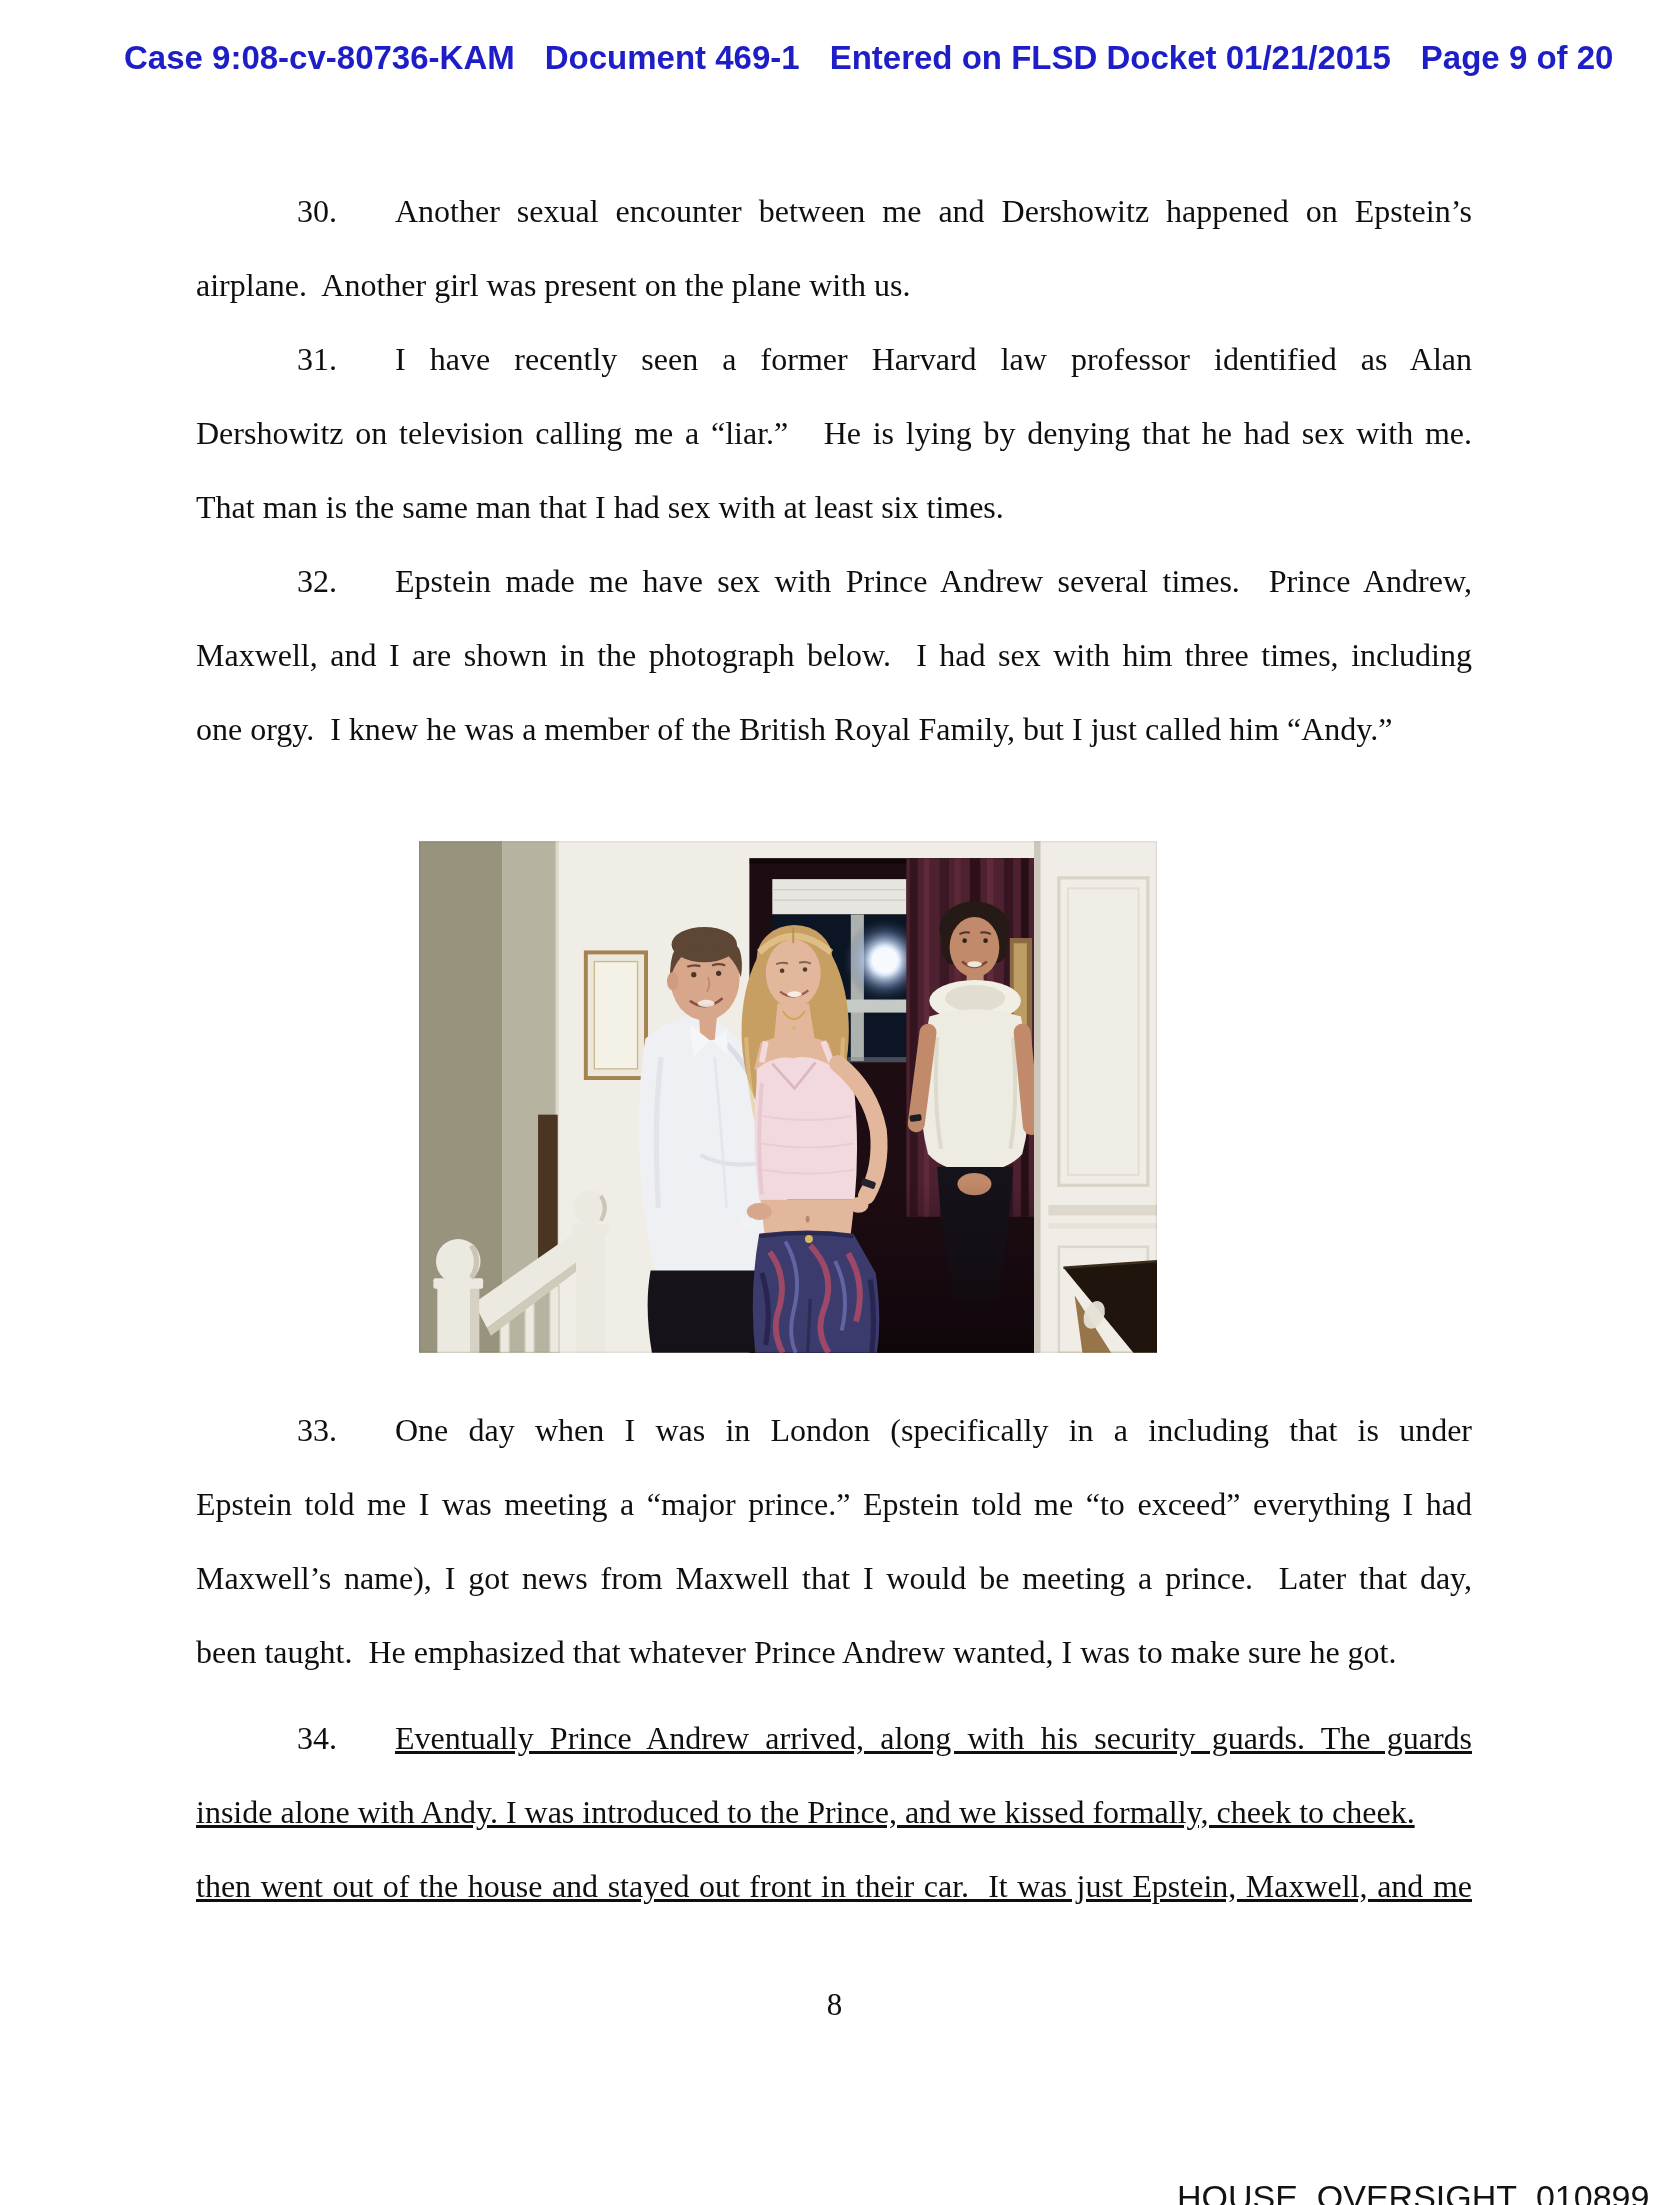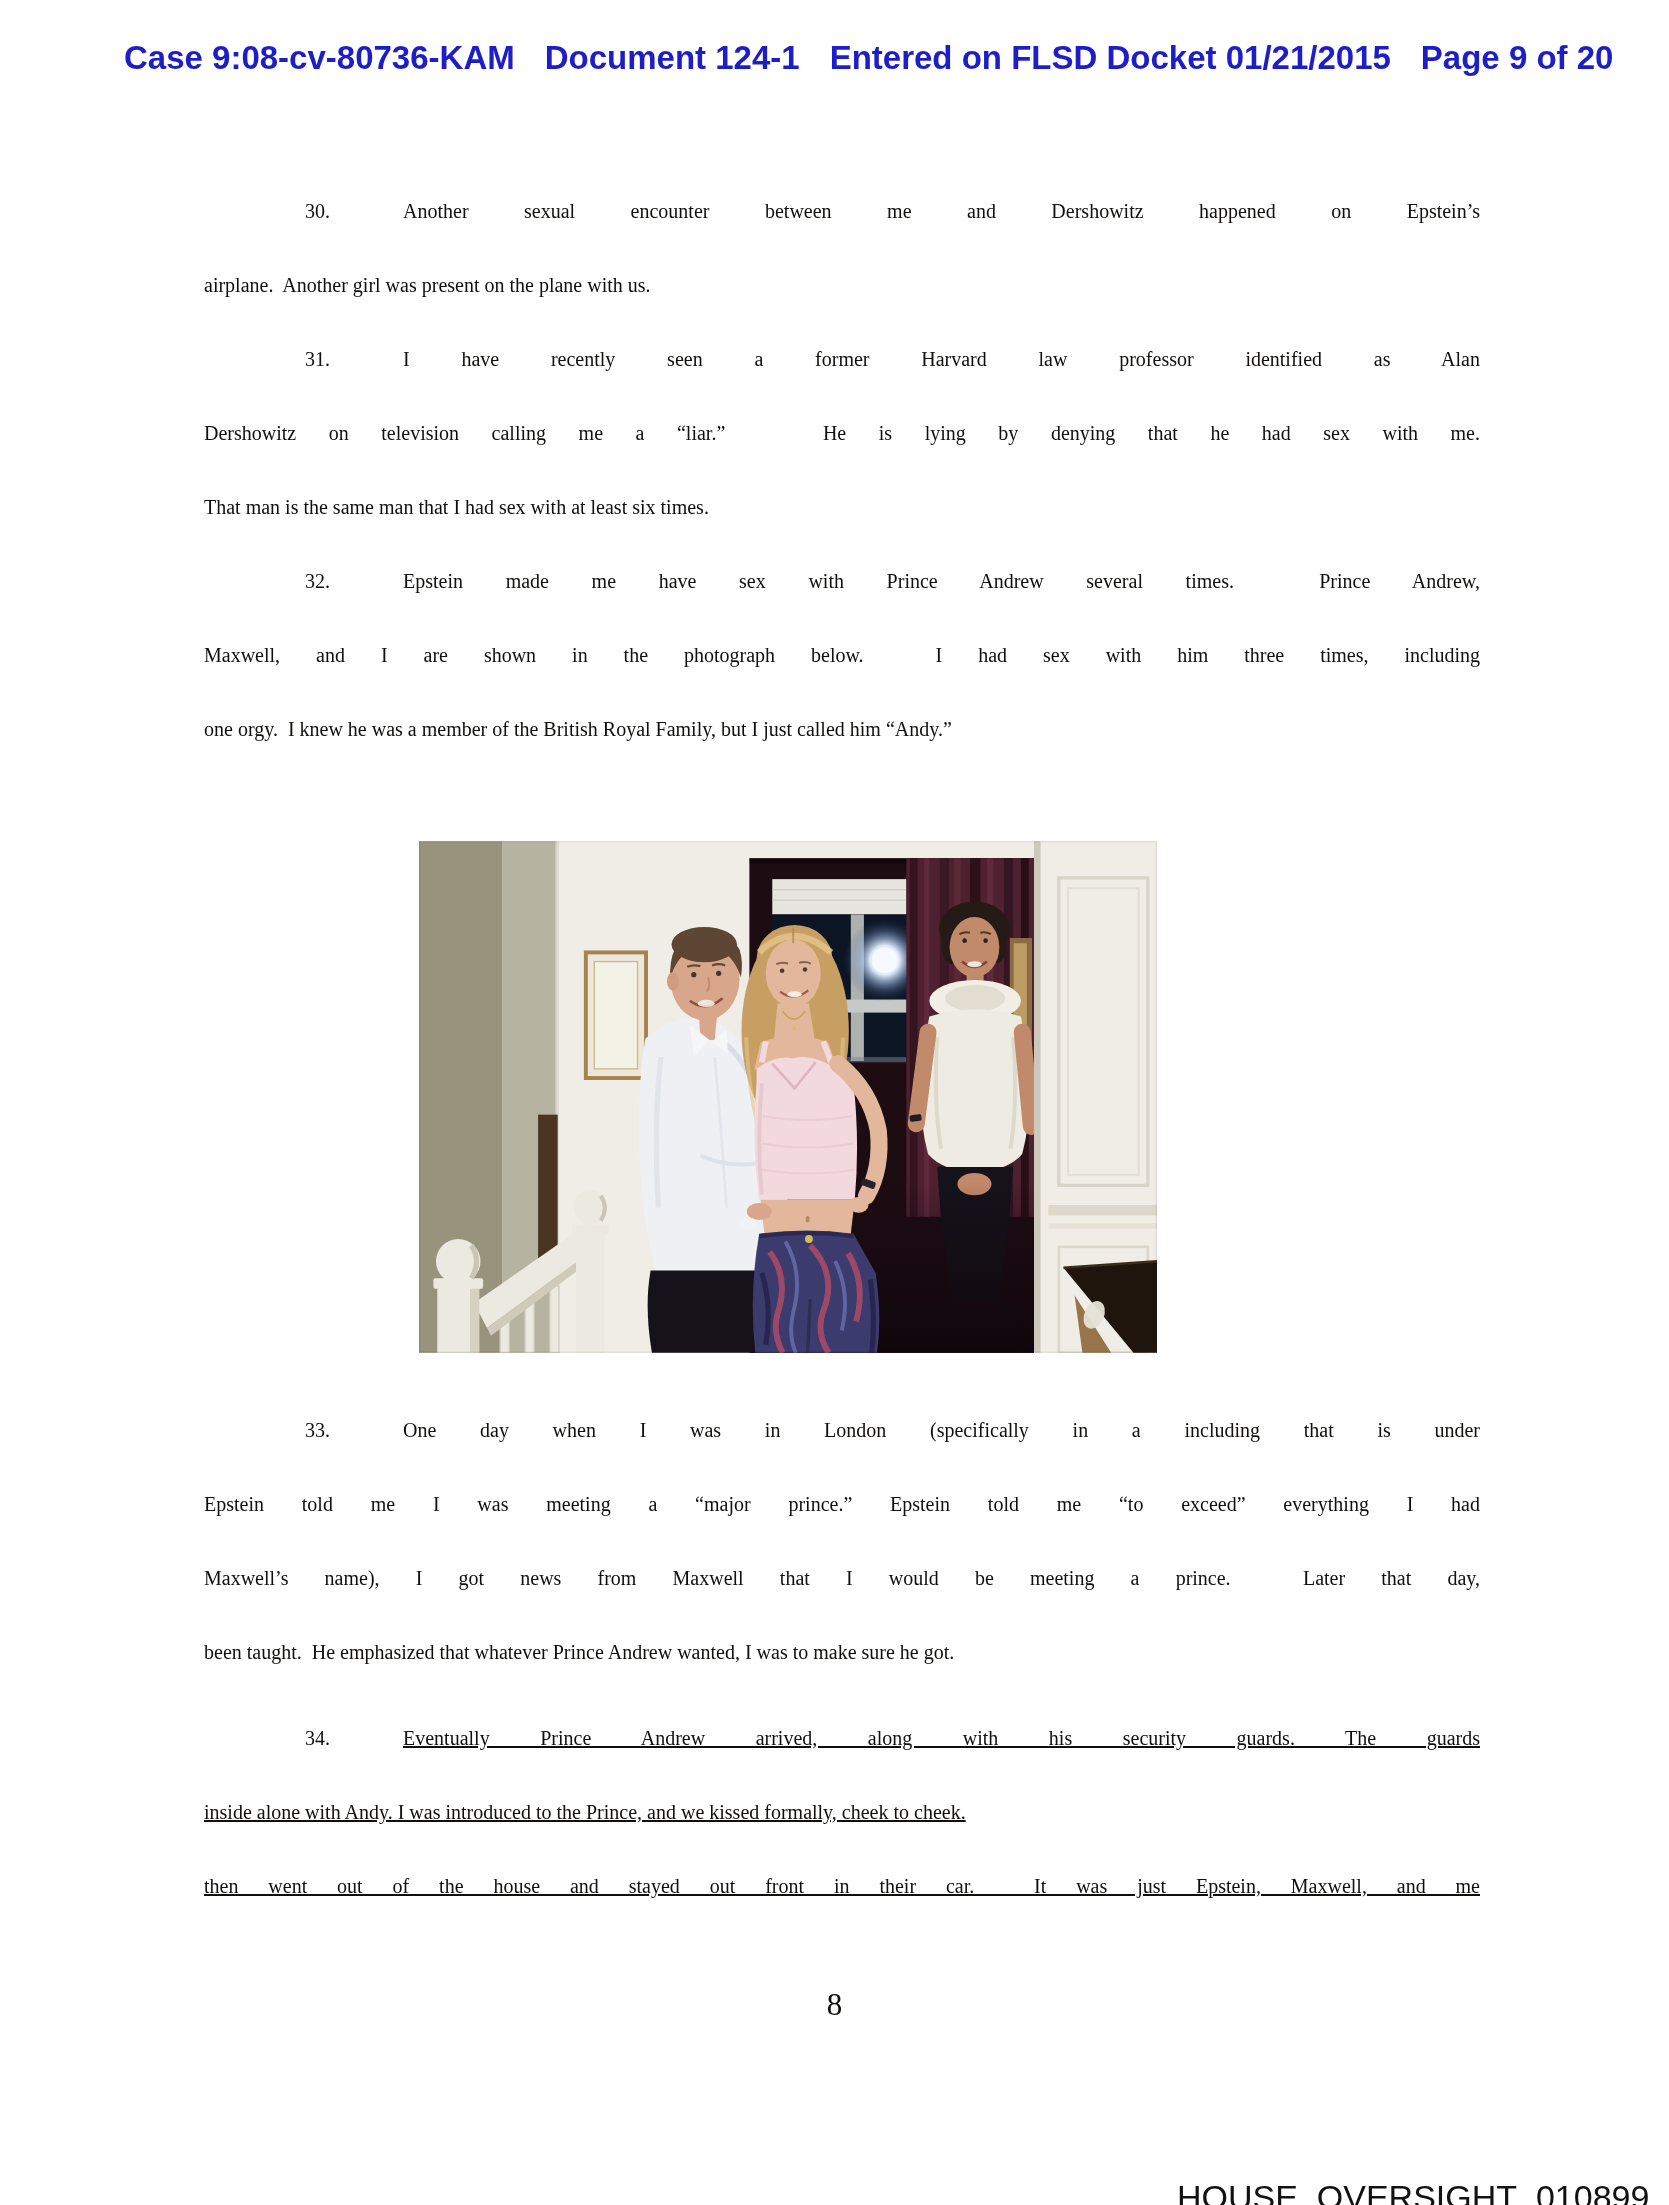--- a/index.html
+++ b/index.html
@@ -3,21 +3,21 @@
 <meta charset="utf-8">
 <style>
   html,body{margin:0;padding:0;background:#888;}
   .page{position:relative;width:1669px;height:2205px;background:#ffffff;overflow:hidden;
         font-family:"Liberation Serif","DejaVu Serif",serif;color:#100f0d;}
   
   .case-header{position:absolute;left:124px;top:41px;display:flex;gap:30px;
         font-family:"Liberation Sans","DejaVu Sans",sans-serif;
         font-size:33px;line-height:33px;color:var(--header-blue,#1e1ec8);white-space:nowrap;font-weight:bold;}
   
-  .text-block{position:absolute;left:204px;width:1276px;font-size:20px;line-height:74px;}
+  .text-block{position:absolute;left:196px;width:1276px;font-size:32px;line-height:74px;}
   .tb-upper{top:174px;}
   .tb-lower{top:1393px;}
   .para-gap{margin-top:11.8px;text-decoration:underline;}
   .line{text-align:justify;text-align-last:justify;overflow:visible;}
   .line.last{text-align-last:left;}
   .line.first{text-indent:101px;}
   .pnum{display:inline-block;width:98px;text-indent:0;}
   
   .photo{position:absolute;left:419px;top:841px;width:738px;height:512px;margin:0;}
   .photo svg{display:block;width:100%;height:100%;}
@@ -28,21 +28,21 @@
         font-family:"Liberation Sans","DejaVu Sans",sans-serif;
         font-size:34px;line-height:34px;color:#121212;letter-spacing:0;margin-top:20px;}
 </style>
 </head>
 <body>
 
 <div class="page">
 
   <div class="case-header">
     <span>Case 9:08-cv-80736-KAM</span>
-    <span>Document 124-1</span>
+    <span>Document 469-1</span>
     <span>Entered on FLSD Docket 01/21/2015</span>
     <span>Page 9 of 20</span>
   </div>
 
   <div class="text-block tb-upper">
     <section>
       <div class="line first"><span class="pnum">30.</span><span class="ltext">Another sexual encounter between me and Dershowitz happened on Epstein’s</span></div>
       <div class="line last">airplane.&nbsp; Another girl was present on the plane with us.</div>
     </section>
     <section>

